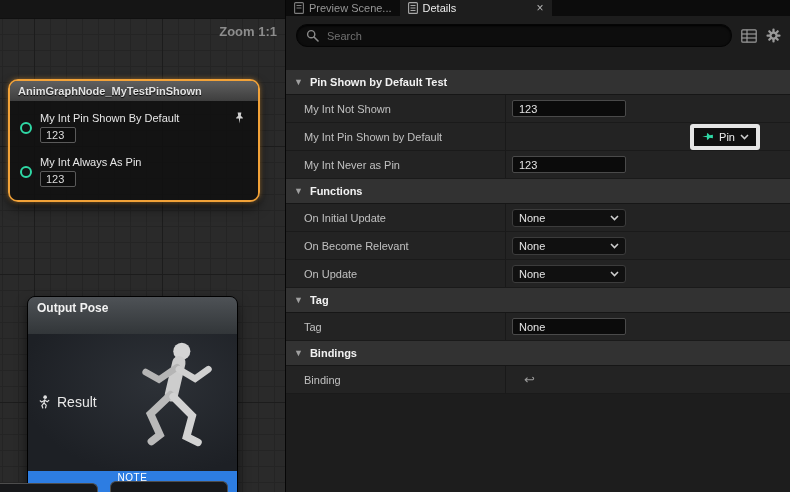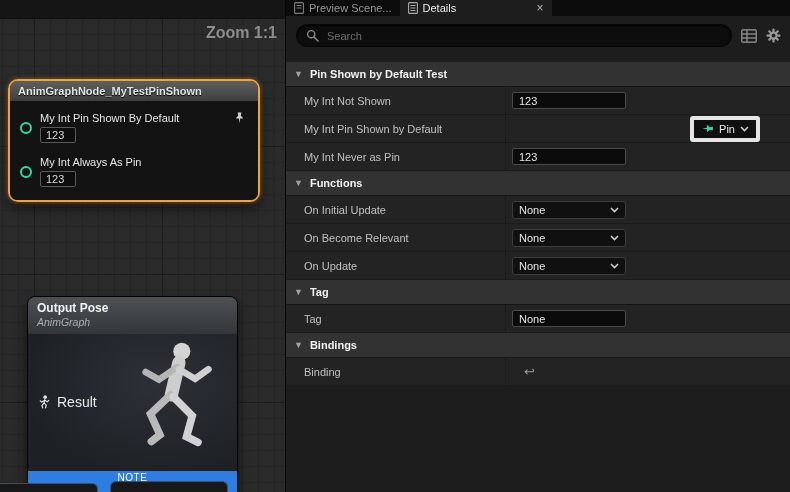--- a/index.html
+++ b/index.html
@@ -9,21 +9,21 @@
   
   .graph{position:absolute;left:0;top:0;width:285px;height:492px;background-color:#2a2a2a;
     background-image:
       linear-gradient(#1c1c1c 1px, transparent 1px),
       linear-gradient(90deg,#1c1c1c 1px, transparent 1px),
       linear-gradient(#242424 1px, transparent 1px),
       linear-gradient(90deg,#242424 1px, transparent 1px);
     background-size:128px 128px,128px 128px,16px 16px,16px 16px;
     background-position:34px 18px,34px 18px,2px 2px,2px 2px;}
   .graph-top{position:absolute;left:0;top:0;width:285px;height:18px;background:#151515;border-bottom:1px solid #101010;}
-  .zoom-label{position:absolute;top:24px;right:8px;color:#8d8d8d;font-size:16px;font-weight:bold;}
+  .zoom-label{position:absolute;top:24px;right:8px;color:#8d8d8d;font-size:13px;font-weight:bold;}
 
   
   .node1{position:absolute;left:8px;top:79px;width:248px;border:2px solid #f2a238;border-radius:10px;
     box-shadow:0 0 5px rgba(242,162,56,.5),0 6px 12px rgba(0,0,0,.55);}
   .n1-header{height:20px;line-height:20px;padding:0 8px;background:linear-gradient(#5f5f5f,#3e3e3e);
     border-radius:7px 7px 0 0;color:#e3e3e3;font-size:11px;font-weight:bold;text-shadow:0 1px 1px #000;
     white-space:nowrap;overflow:hidden;}
   .n1-body{background:rgba(17,17,17,.9);border-radius:0 0 7px 7px;padding:11px 8px 13px 10px;}
   .pin-group{display:flex;align-items:center;gap:8px;margin-bottom:13px;position:relative;}
   .pin-group:last-child{margin-bottom:0;}
@@ -54,21 +54,21 @@
   .sliver2{left:110px;top:481px;width:116px;height:14px;border-radius:6px 6px 0 0;}
 
   
   .details{position:absolute;left:285px;top:0;width:505px;height:492px;background:#1d1d1d;
     border-left:1px solid #060606;box-sizing:border-box;display:flex;flex-direction:column;}
   .tabbar{height:16px;background:#0c0c0c;display:flex;align-items:stretch;flex:none;}
   .tab{display:flex;align-items:center;gap:5px;padding:0 8px;font-size:11px;}
   .tab.active{background:#1d1d1d;color:#ececec;width:136px;}
   .tab.inactive{color:#969696;}
   .tab-close{margin-left:auto;color:#b5b5b5;font-size:12px;line-height:12px;}
-  .searchrow{display:flex;align-items:center;gap:9px;padding:8px 9px 15px 10px;flex:none;}
+  .searchrow{display:flex;align-items:center;gap:9px;padding:8px 9px 23px 10px;flex:none;}
   .searchbox{flex:1;display:flex;align-items:center;gap:6px;background:#0d0d0d;border:1px solid #050505;
     border-radius:11px;height:21px;padding:0 9px;box-shadow:inset 0 1px 2px #000;}
   .searchbox input{flex:1;background:transparent;border:none;outline:none;color:#cfcfcf;font-size:11px;}
   .searchbox input::placeholder{color:#707070;}
   .icon-btn{display:flex;align-items:center;flex:none;}
 
   .props{flex:1;display:flex;flex-direction:column;background:#1a1a1a;}
   .cat{height:24px;background:#323232;display:flex;align-items:center;gap:7px;padding:0 8px;
     border-bottom:1px solid #161616;flex:none;}
   .cat-chev{color:#a0a0a0;font-size:9px;}
@@ -118,21 +118,20 @@
             <span class="pin-label">My Int Always As Pin</span>
             <input class="pin-value" value="123" style="">
           </div>
         </div>
       </div>
     </div>
 
     <div class="node2">
       <div class="n2-header">
         <div class="n2-title">Output Pose</div>
-        <div class="n2-subtitle">AnimGraph</div>
       </div>
       <div class="n2-body">
         <svg class="mannequin" viewBox="0 0 120 140">
           <g stroke-linecap="round" fill="none">
             <circle cx="64" cy="16" r="9" fill="#d4d4d4"></circle>
             <path d="M61 28 L53 62" stroke="#cdcdcd" stroke-width="14"></path>
             <path d="M59 33 L40 46 L26 38" stroke="#b5b5b5" stroke-width="7"></path>
             <path d="M61 35 L78 45 L92 35" stroke="#d0d0d0" stroke-width="7"></path>
             <path d="M52 62 L31 82 L41 104 L32 111" stroke="#b9b9b9" stroke-width="8"></path>
             <path d="M55 64 L75 84 L69 106 L81 112" stroke="#d2d2d2" stroke-width="8"></path>

